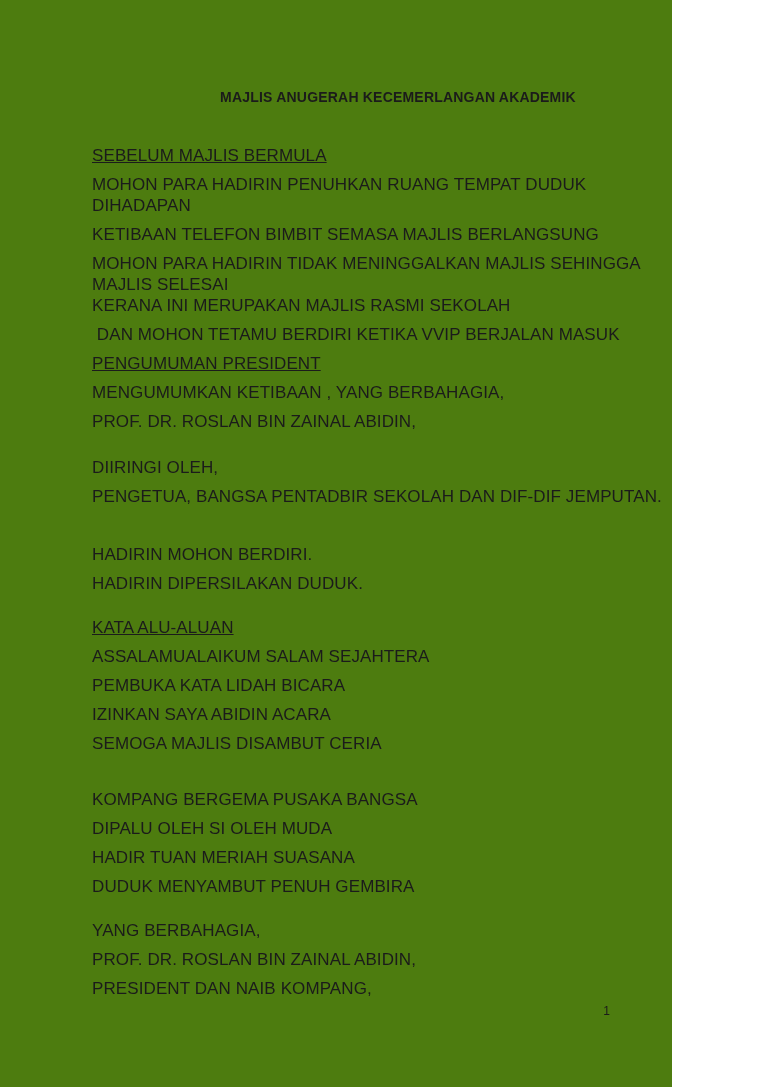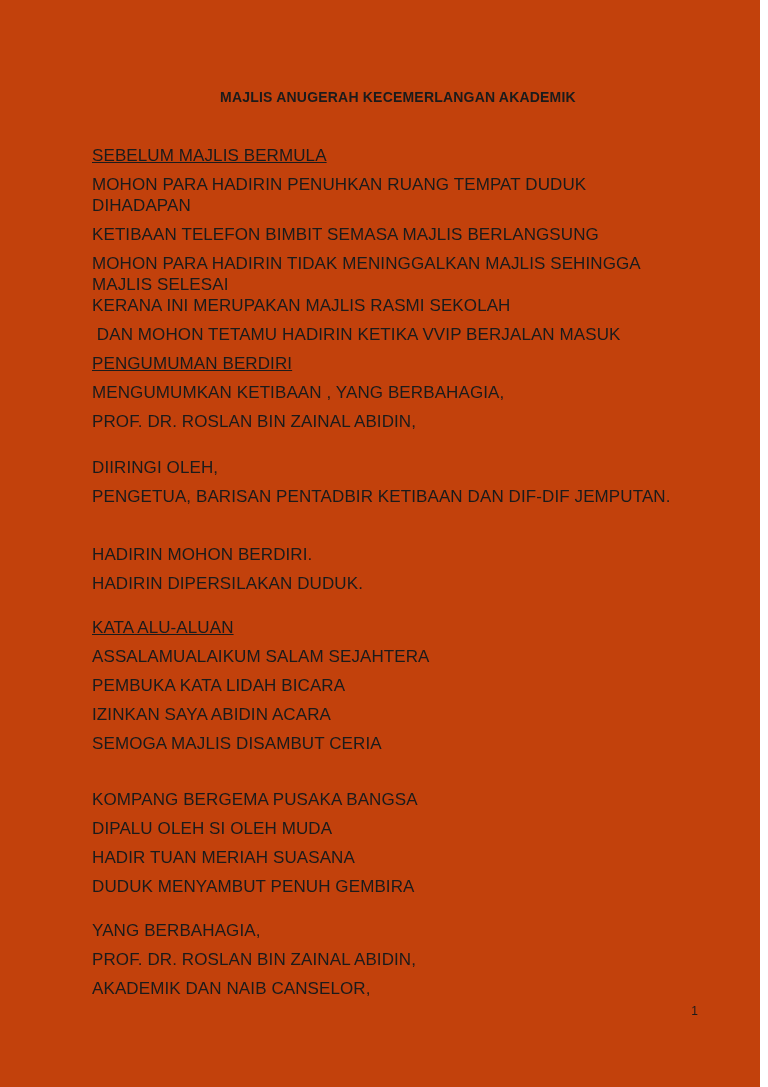--- a/index.html
+++ b/index.html
@@ -1,20 +1,20 @@
 <!DOCTYPE html>
 <html><head>
 <meta charset="utf-8">
 <style>
   html, body { margin: 0; padding: 0; background: #ffffff; }
   .page {
     position: relative;
-    width: 760px;
+    width: 672px;
     height: 1087px;
-    background: #c2410c;
+    background: #4d7c0f;
     font-family: "Liberation Sans", "DejaVu Sans", sans-serif;
     color: #1b1b1b;
     overflow: hidden;
   }
   .content {
     position: absolute;
     left: 92px;
     top: 86px;
     width: 582px;
   }
@@ -54,40 +54,40 @@
 
 <div class="page">
   <div class="content">
     <h1 class="title">MAJLIS ANUGERAH KECEMERLANGAN AKADEMIK</h1>
 
     <p class="heading">SEBELUM MAJLIS BERMULA</p>
     <p class="para">MOHON PARA HADIRIN PENUHKAN RUANG TEMPAT DUDUK DIHADAPAN</p>
     <p class="para">KETIBAAN TELEFON BIMBIT SEMASA MAJLIS BERLANGSUNG</p>
     <p class="para">MOHON PARA HADIRIN TIDAK MENINGGALKAN MAJLIS SEHINGGA MAJLIS SELESAI
 KERANA INI MERUPAKAN MAJLIS RASMI SEKOLAH</p>
-    <p class="para"> DAN MOHON TETAMU HADIRIN KETIKA VVIP BERJALAN MASUK</p>
+    <p class="para"> DAN MOHON TETAMU BERDIRI KETIKA VVIP BERJALAN MASUK</p>
 
-    <p class="heading">PENGUMUMAN BERDIRI</p>
+    <p class="heading">PENGUMUMAN PRESIDENT</p>
     <p class="para">MENGUMUMKAN KETIBAAN , YANG BERBAHAGIA,</p>
     <p class="para g25">PROF. DR. ROSLAN BIN ZAINAL ABIDIN,</p>
     <p class="para">DIIRINGI OLEH,</p>
-    <p class="para g37">PENGETUA, BARISAN PENTADBIR KETIBAAN DAN DIF-DIF JEMPUTAN.</p>
+    <p class="para g37">PENGETUA, BANGSA PENTADBIR SEKOLAH DAN DIF-DIF JEMPUTAN.</p>
     <p class="para">HADIRIN MOHON BERDIRI.</p>
     <p class="para g23">HADIRIN DIPERSILAKAN DUDUK.</p>
 
     <p class="heading">KATA ALU-ALUAN</p>
     <p class="para">ASSALAMUALAIKUM SALAM SEJAHTERA</p>
     <p class="para">PEMBUKA KATA LIDAH BICARA</p>
     <p class="para">IZINKAN SAYA ABIDIN ACARA</p>
     <p class="para g35">SEMOGA MAJLIS DISAMBUT CERIA</p>
 
     <p class="para">KOMPANG BERGEMA PUSAKA BANGSA</p>
     <p class="para">DIPALU OLEH SI OLEH MUDA</p>
     <p class="para">HADIR TUAN MERIAH SUASANA</p>
     <p class="para g23">DUDUK MENYAMBUT PENUH GEMBIRA</p>
 
     <p class="para">YANG BERBAHAGIA,</p>
     <p class="para">PROF. DR. ROSLAN BIN ZAINAL ABIDIN,</p>
-    <p class="para">AKADEMIK DAN NAIB CANSELOR,</p>
+    <p class="para">PRESIDENT DAN NAIB KOMPANG,</p>
   </div>
 
   <div class="page-number">1</div>
 </div>
 
 </body></html>

